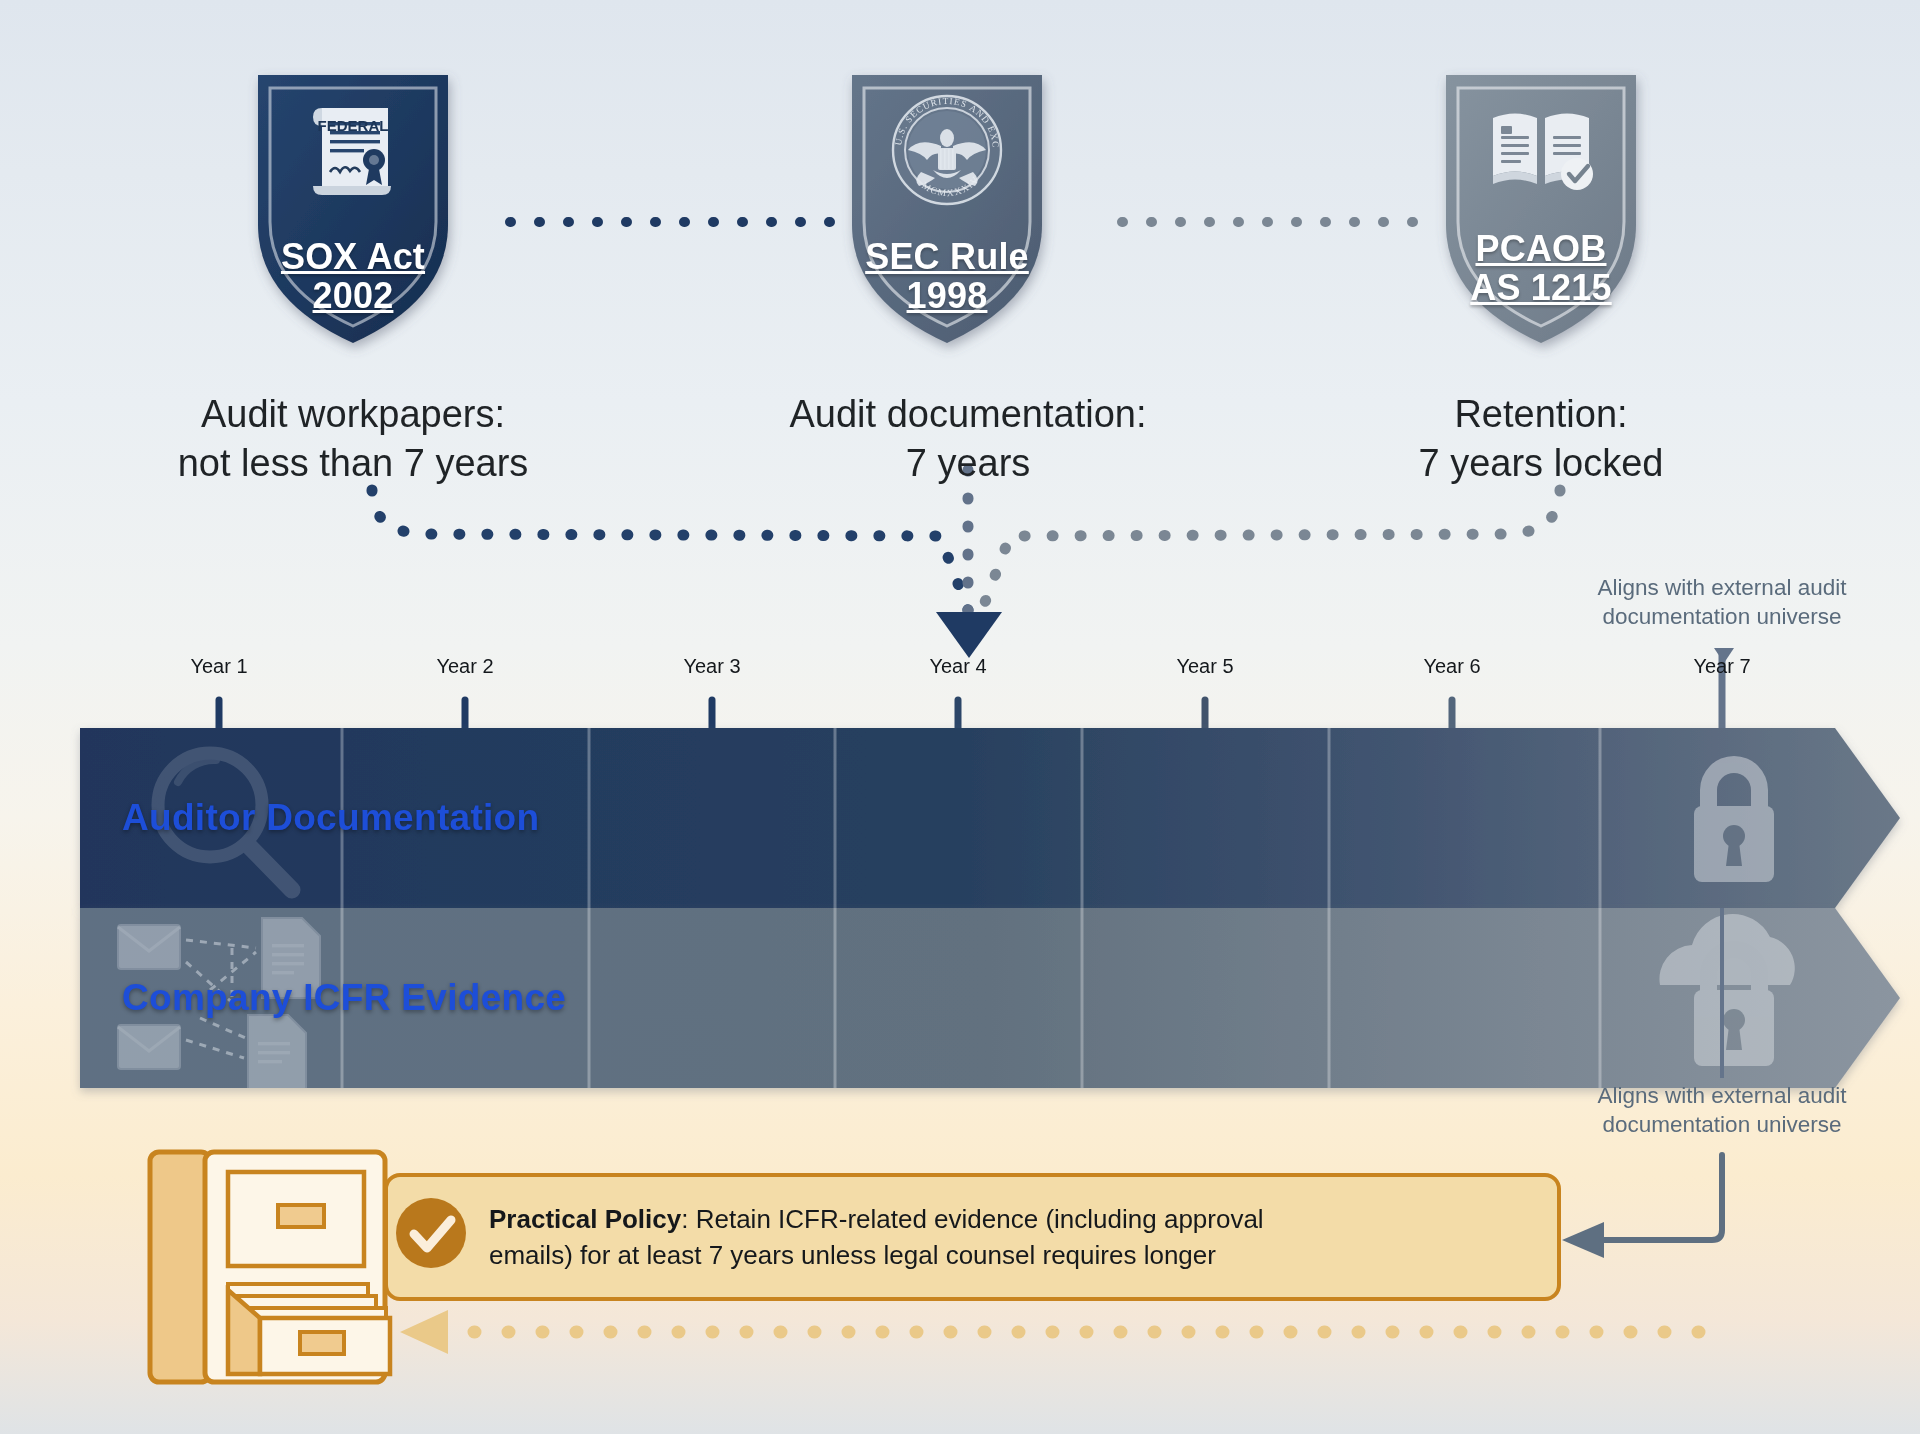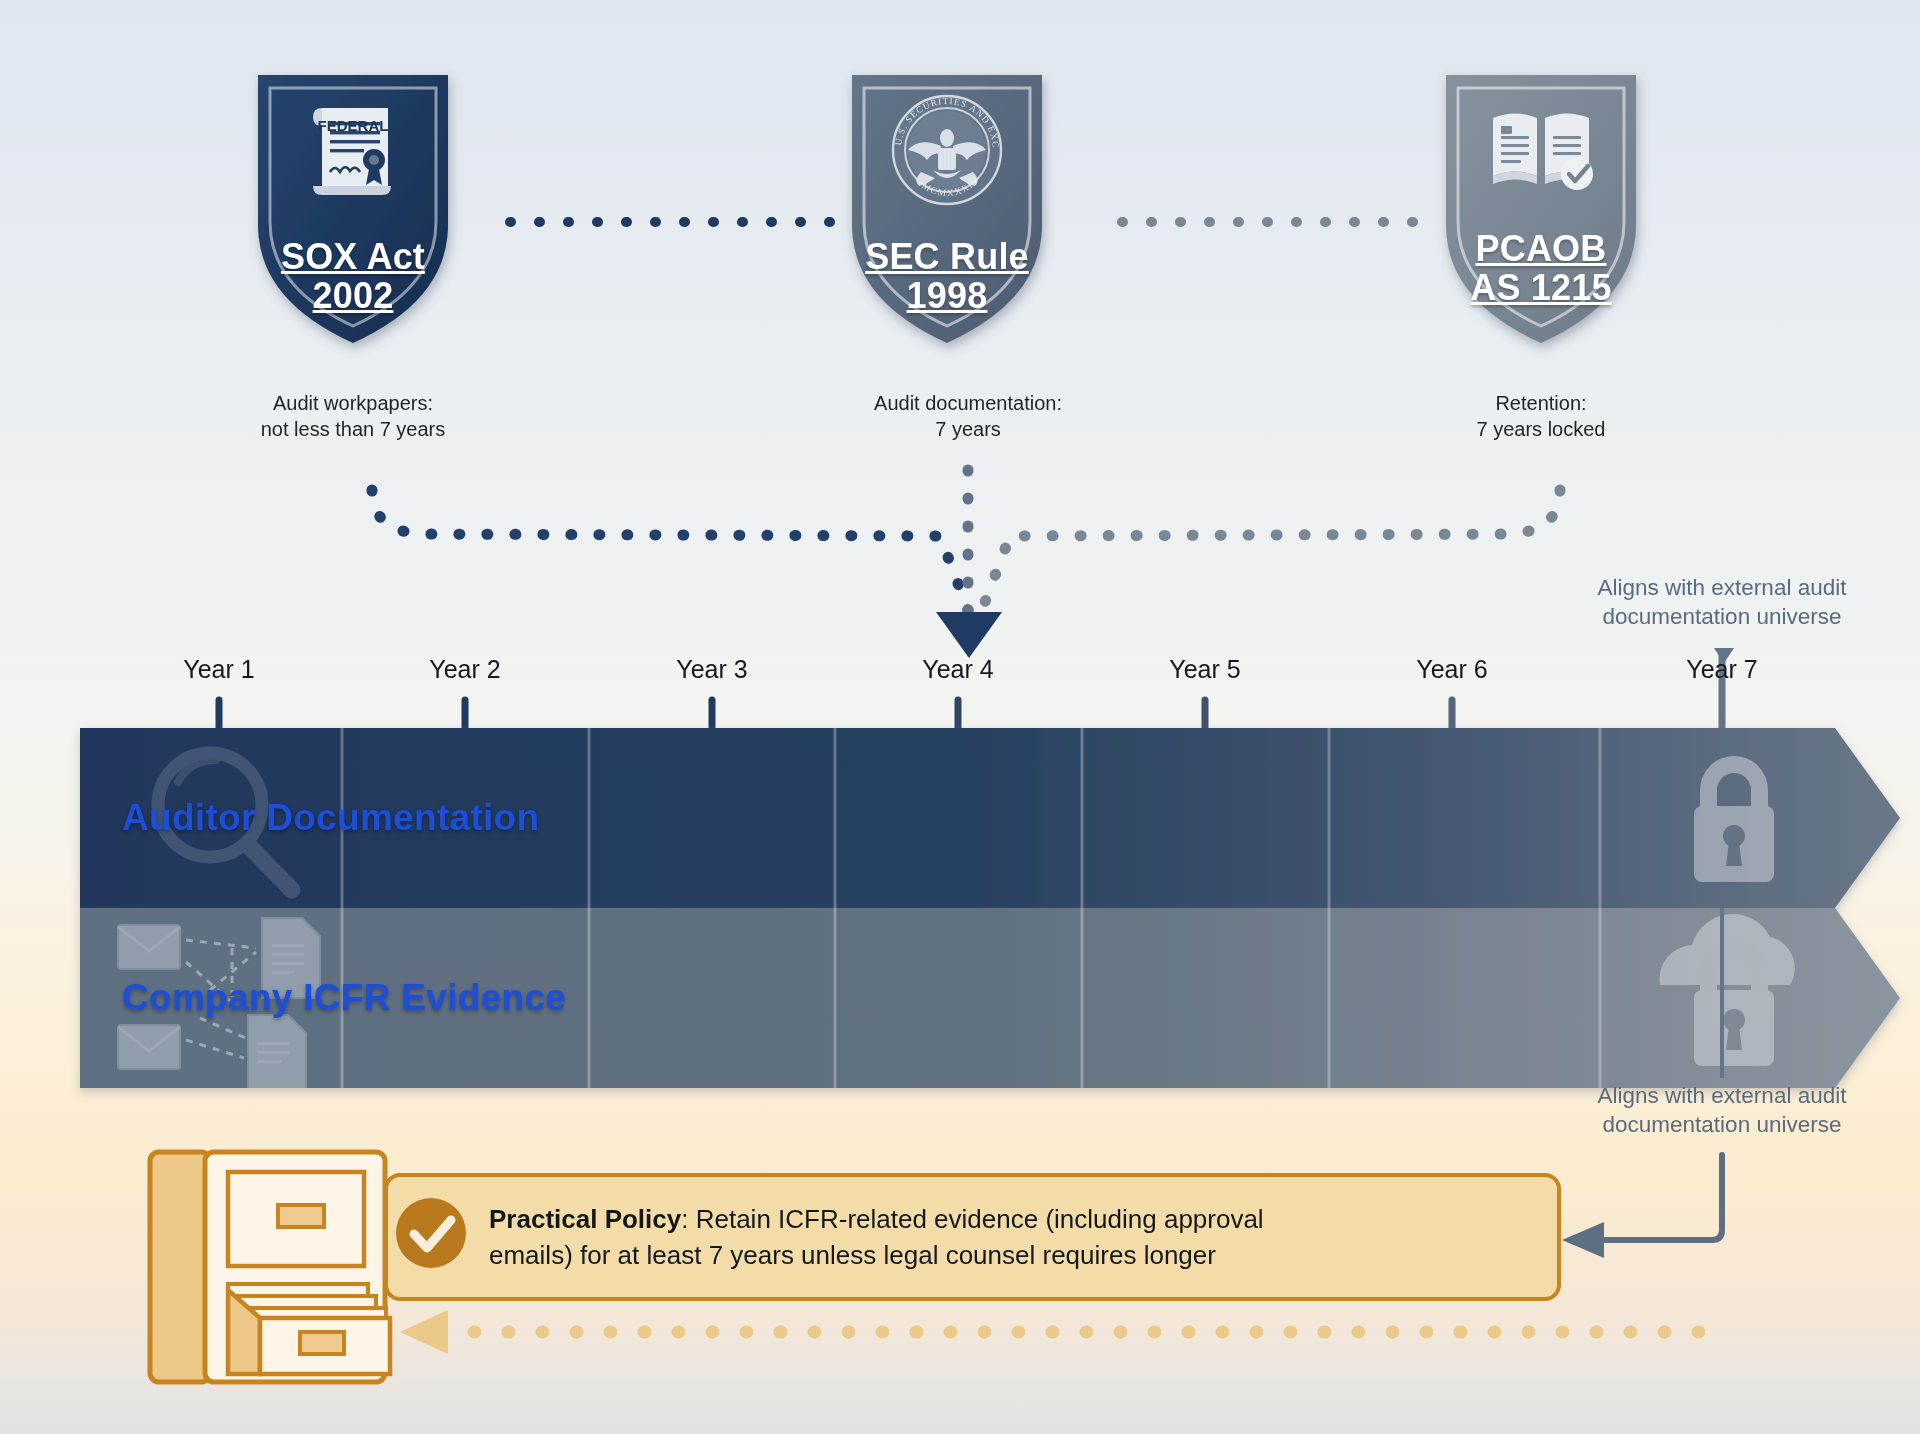--- a/index.html
+++ b/index.html
@@ -24,26 +24,26 @@
   .shieldtext{
     position:absolute;left:0;right:0;text-align:center;
     color:#fff;font-weight:bold;font-size:36px;line-height:1.08;
     text-shadow:0 2px 3px rgba(0,0,0,.28);
     letter-spacing:.2px;
     text-decoration:underline;
   }
   
   .caption{
     position:absolute;text-align:center;
-    font-size:20px;color:#1f2326;line-height:1.3;
+    font-size:38px;color:#1f2326;line-height:1.3;
     font-family:"Liberation Sans", sans-serif;
   }
   
   .yearlab{
-    position:absolute;text-align:center;font-size:25px;color:#14181c;
+    position:absolute;text-align:center;font-size:20px;color:#14181c;
     width:200px;
   }
   
   .barlabel{
     position:absolute;color:#1d4ed8;font-weight:bold;font-size:37px;
     text-shadow:0 2px 4px rgba(0,0,0,.35);
     letter-spacing:.3px;
   }
   
   .annot{

